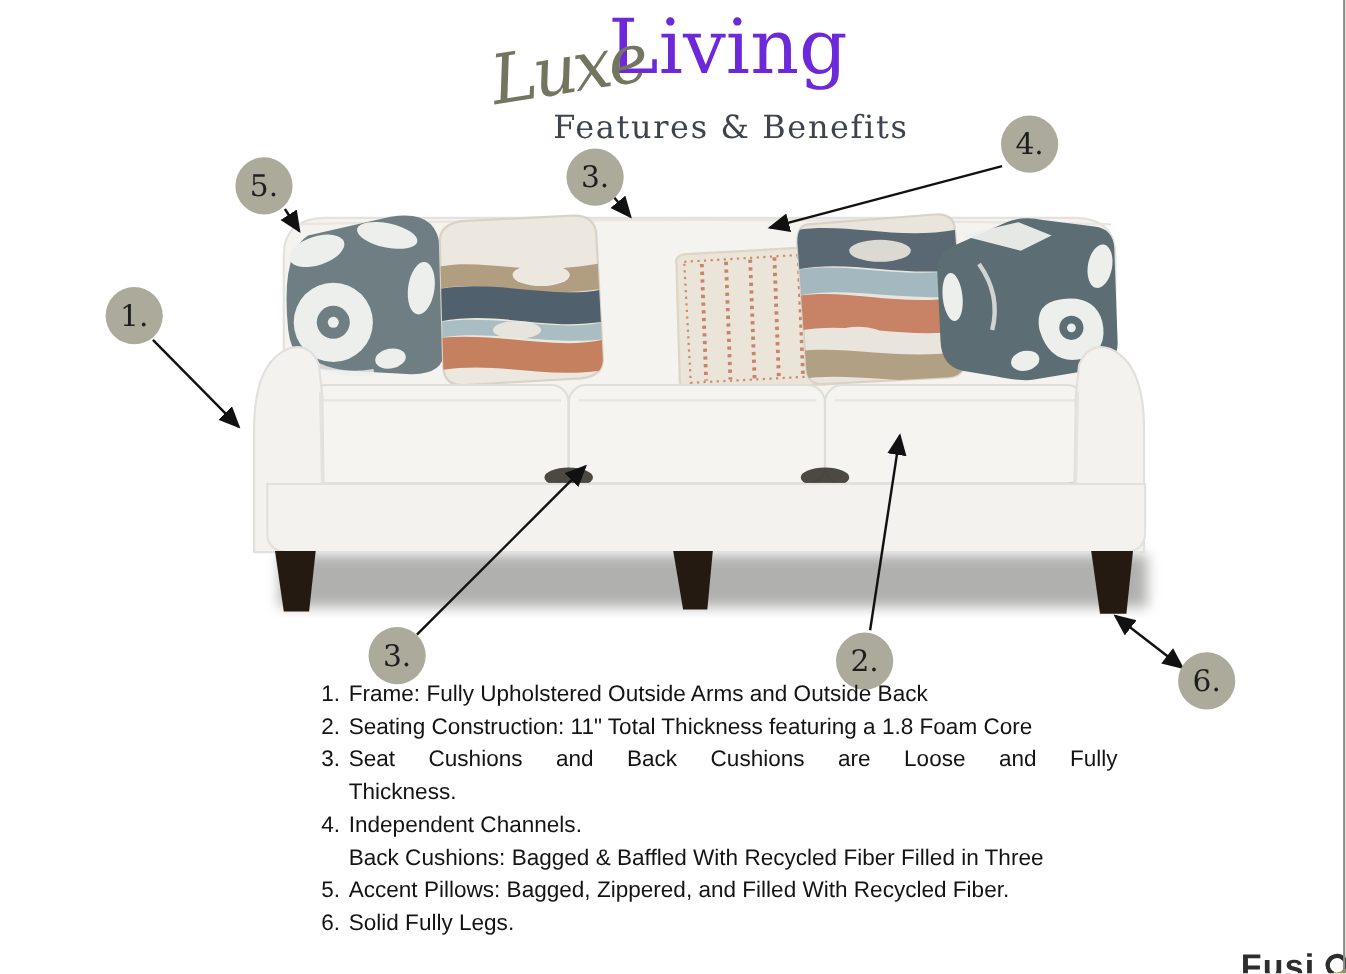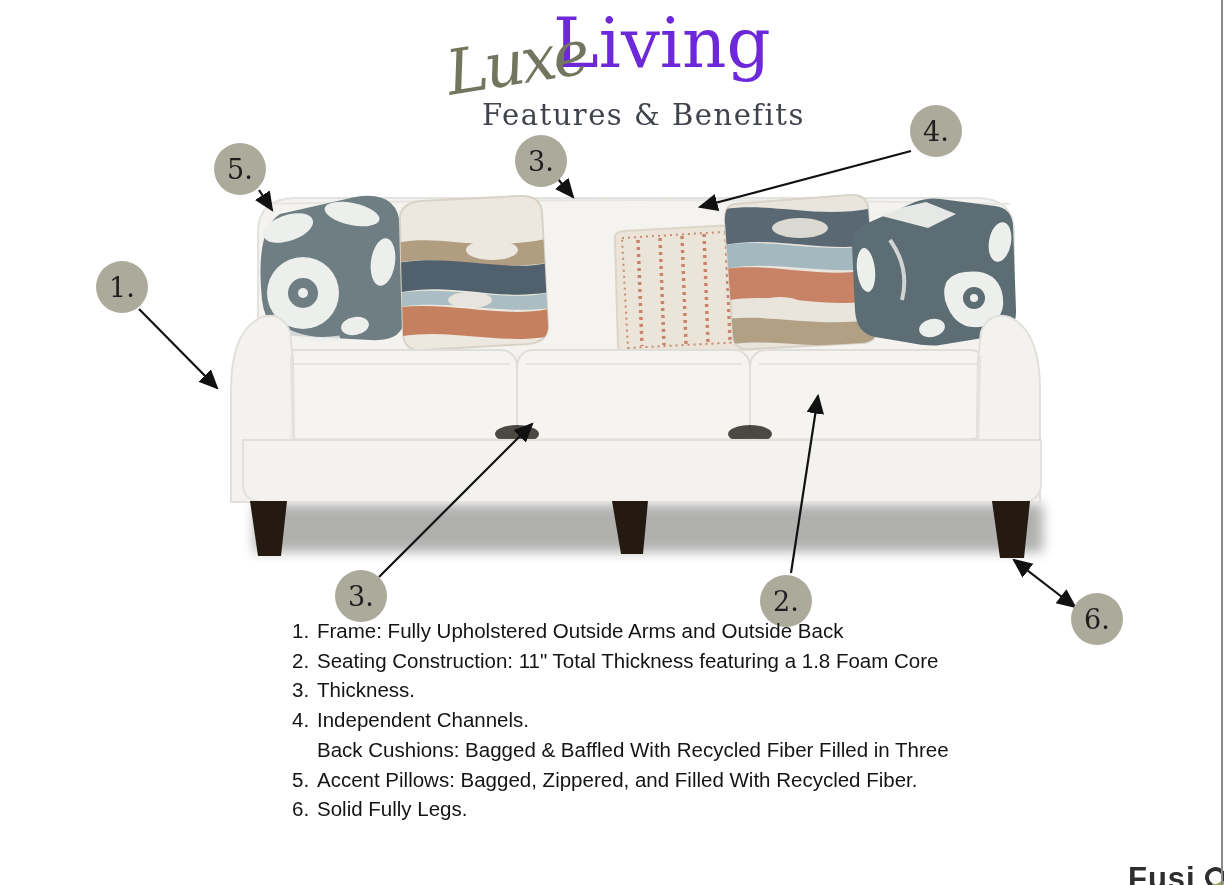--- a/index.html
+++ b/index.html
@@ -28,21 +28,21 @@
     position: absolute;
     left: 553px; top: 6px;
     font-family: "DejaVu Serif", serif;
     font-size: 69px;
     line-height: 1.1;
     color: #6d28d9;
     z-index: 3;
   }
   .brand-subtitle {
     position: absolute;
-    left: 482px; top: 98px;
+    left: 503px; top: 98px;
     font-family: "DejaVu Serif", serif;
     font-size: 29px;
     letter-spacing: 1.5px;
     color: #3f434c;
     z-index: 3;
   }
   
   .callout {
     position: absolute;
     width: 52px; height: 52px;
@@ -278,20 +278,21 @@
     </div>
     <div class="feat">
       <span class="fnum">2.</span>
       <span class="ftext">
         <span class="fline">Seating Construction: 11" Total Thickness featuring a 1.8 Foam Core</span>
       </span>
     </div>
     <div class="feat">
       <span class="fnum">3.</span>
       <span class="ftext">
+        <span class="fline just">Seat Cushions and Back Cushions are Loose and Fully</span>
         <span class="fline">Thickness.</span>
       </span>
     </div>
     <div class="feat">
       <span class="fnum">4.</span>
       <span class="ftext">
         <span class="fline">Independent Channels.</span>
         <span class="fline">Back Cushions: Bagged &amp; Baffled With Recycled Fiber Filled in Three</span>
       </span>
     </div>

